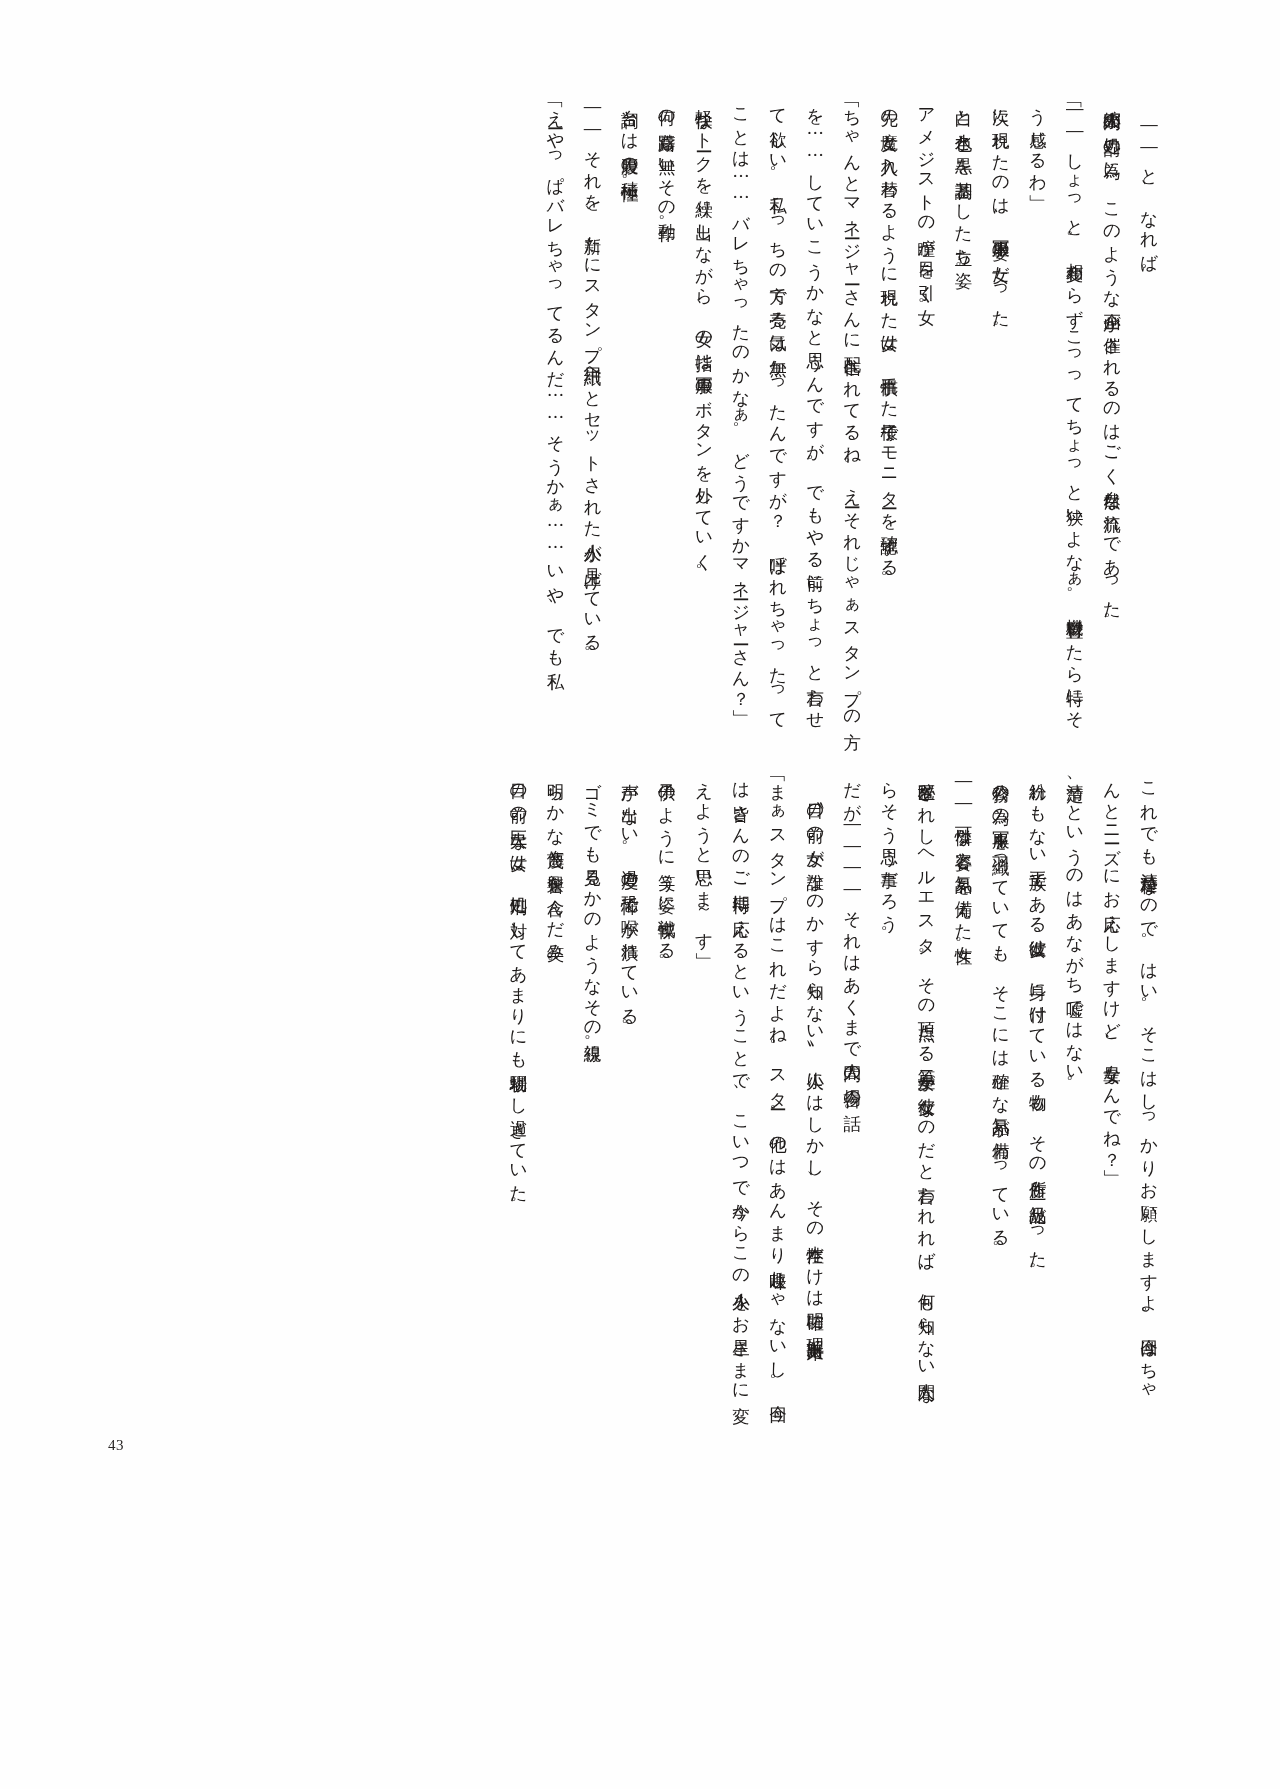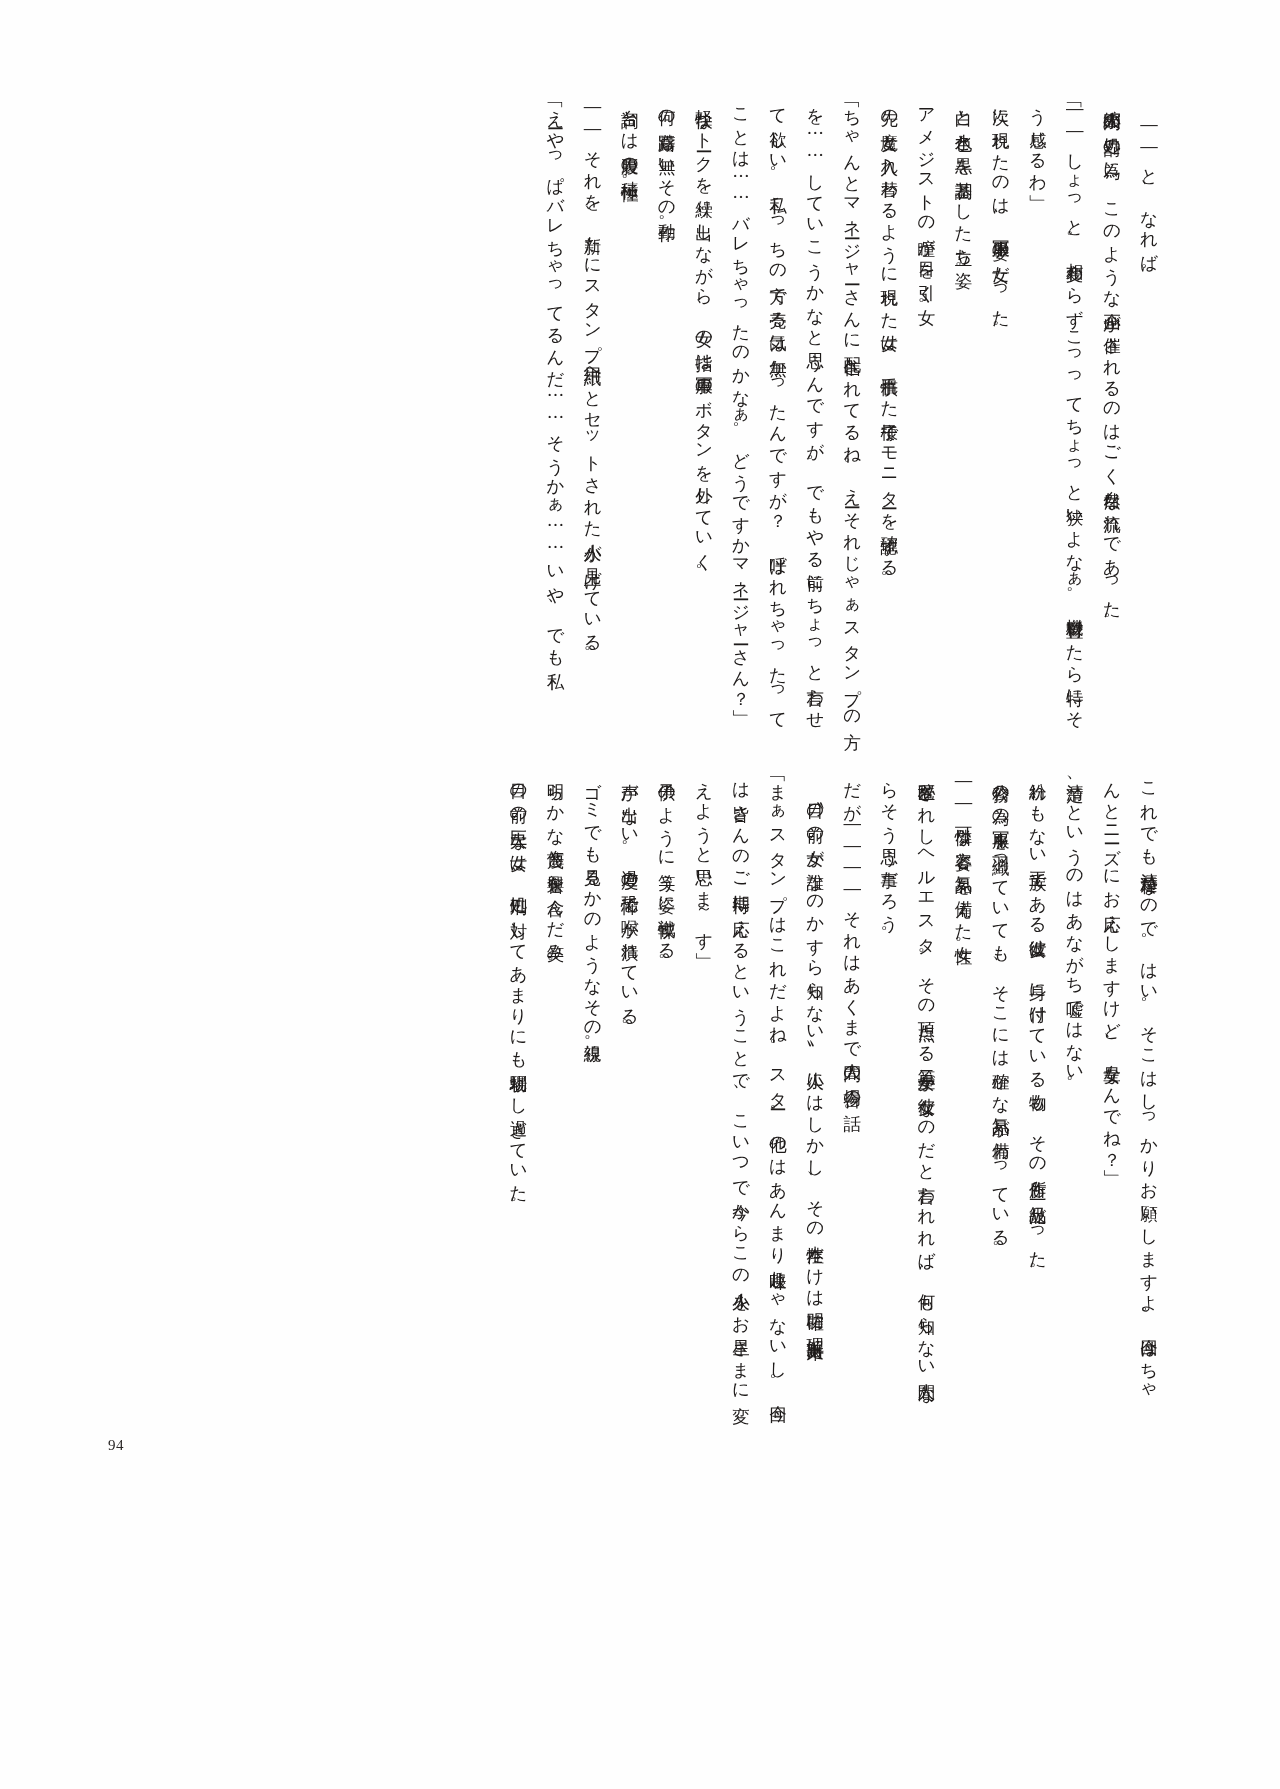--- a/index.html
+++ b/index.html
@@ -102,15 +102,15 @@
     <p>だが――――それはあくまで人間の場合の話。</p>
     <p class="indent">〝目の前の女が誰なのかすら知らない〟 小人にはしかし、その本性だけは明確に理解出来た。</p>
     <p>「まぁスタンプはこれだよね。スター。他のはあんまり趣味じゃないし。今回は皆さんのご期待に応えるということで、こいつで今からこの小人をお星さまに変えようと思いま～す」</p>
     <p>子供のように笑う姿に戦慄する。</p>
     <p>声が出ない。過度の恐怖で喉が潰れている。</p>
     <p>ゴミでも見るかのようなその視線。</p>
     <p>明らかな侮蔑と興奮を含んだ笑み。</p>
     <p>目の前の巨大な女は、処刑に対してあまりにも場馴れし過ぎていた。</p>
   </div>
 
-  <div class="page-number">94</div>
+  <div class="page-number">43</div>
 
 </div>
 
 </body></html>

